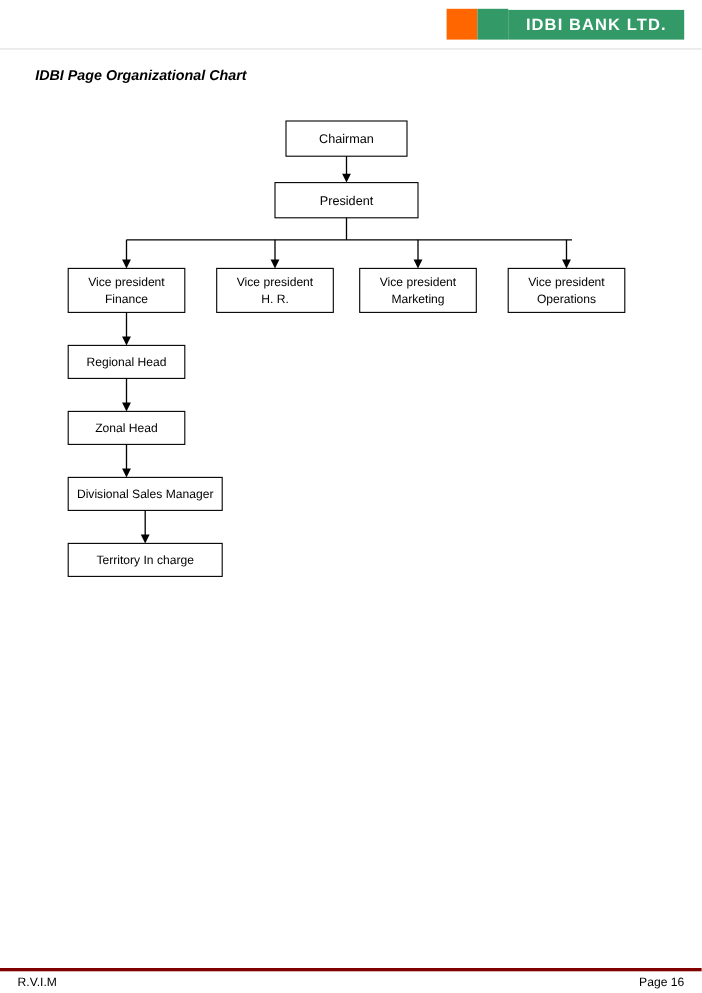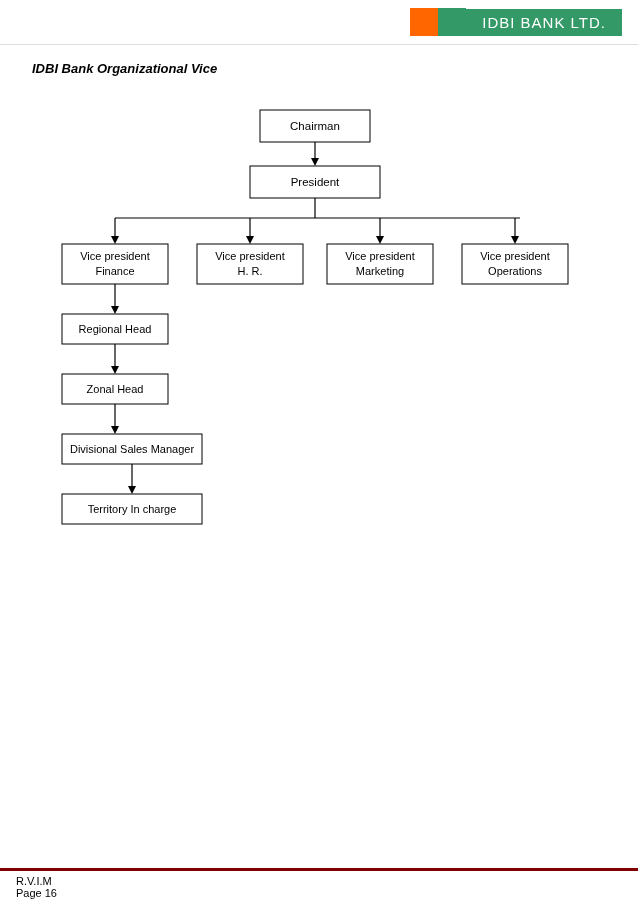--- a/index.html
+++ b/index.html
@@ -32,21 +32,21 @@
       background: #f60;
     }
     .header-logo-green {
       width: 28px;
       height: 28px;
       background: #396;
     }
     .header-title {
       background: #396;
       color: #fff;
-      font-weight: normal;
+      font-weight: bold;
       font-size: 15px;
       padding: 5px 16px;
       letter-spacing: 1px;
     }
 
     
     .page-title {
       font-style: italic;
       font-weight: bold;
       font-size: 13px;
@@ -69,35 +69,34 @@
     .footer {
       position: absolute;
       bottom: 0;
       left: 0;
       right: 0;
       border-top: 3px solid #800000;
       padding: 4px 16px;
       display: flex;
       justify-content: space-between;
       font-size: 11px;
-      flex-direction: column;
     }
   </style>
 </head>
 <body>
 
 <div class="header">
   <div class="header-logo">
     <div class="header-logo-orange"></div>
     <div class="header-logo-green"></div>
     <div class="header-title">IDBI BANK LTD.</div>
   </div>
 </div>
 
-<div class="page-title">IDBI Bank Organizational Vice</div>
+<div class="page-title">IDBI Page Organizational Chart</div>
 
 <div class="org-chart">
   <svg class="org-svg" width="580" height="490">
 
     <rect x="220" y="10" width="110" height="32" fill="white" stroke="black" stroke-width="1"></rect>
     <text x="275" y="30" text-anchor="middle" font-size="11.5" font-family="Arial">Chairman</text>
 
     <line x1="275" y1="42" x2="275" y2="62" stroke="black" stroke-width="1.2"></line>
     <polygon points="271,58 275,66 279,58" fill="black"></polygon>
 

